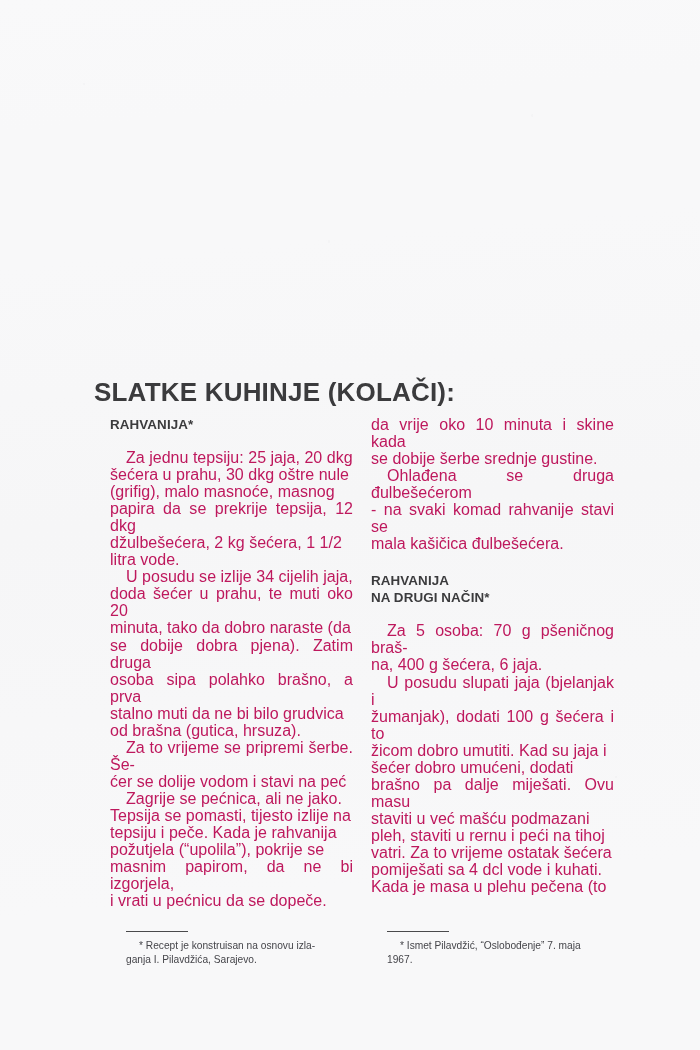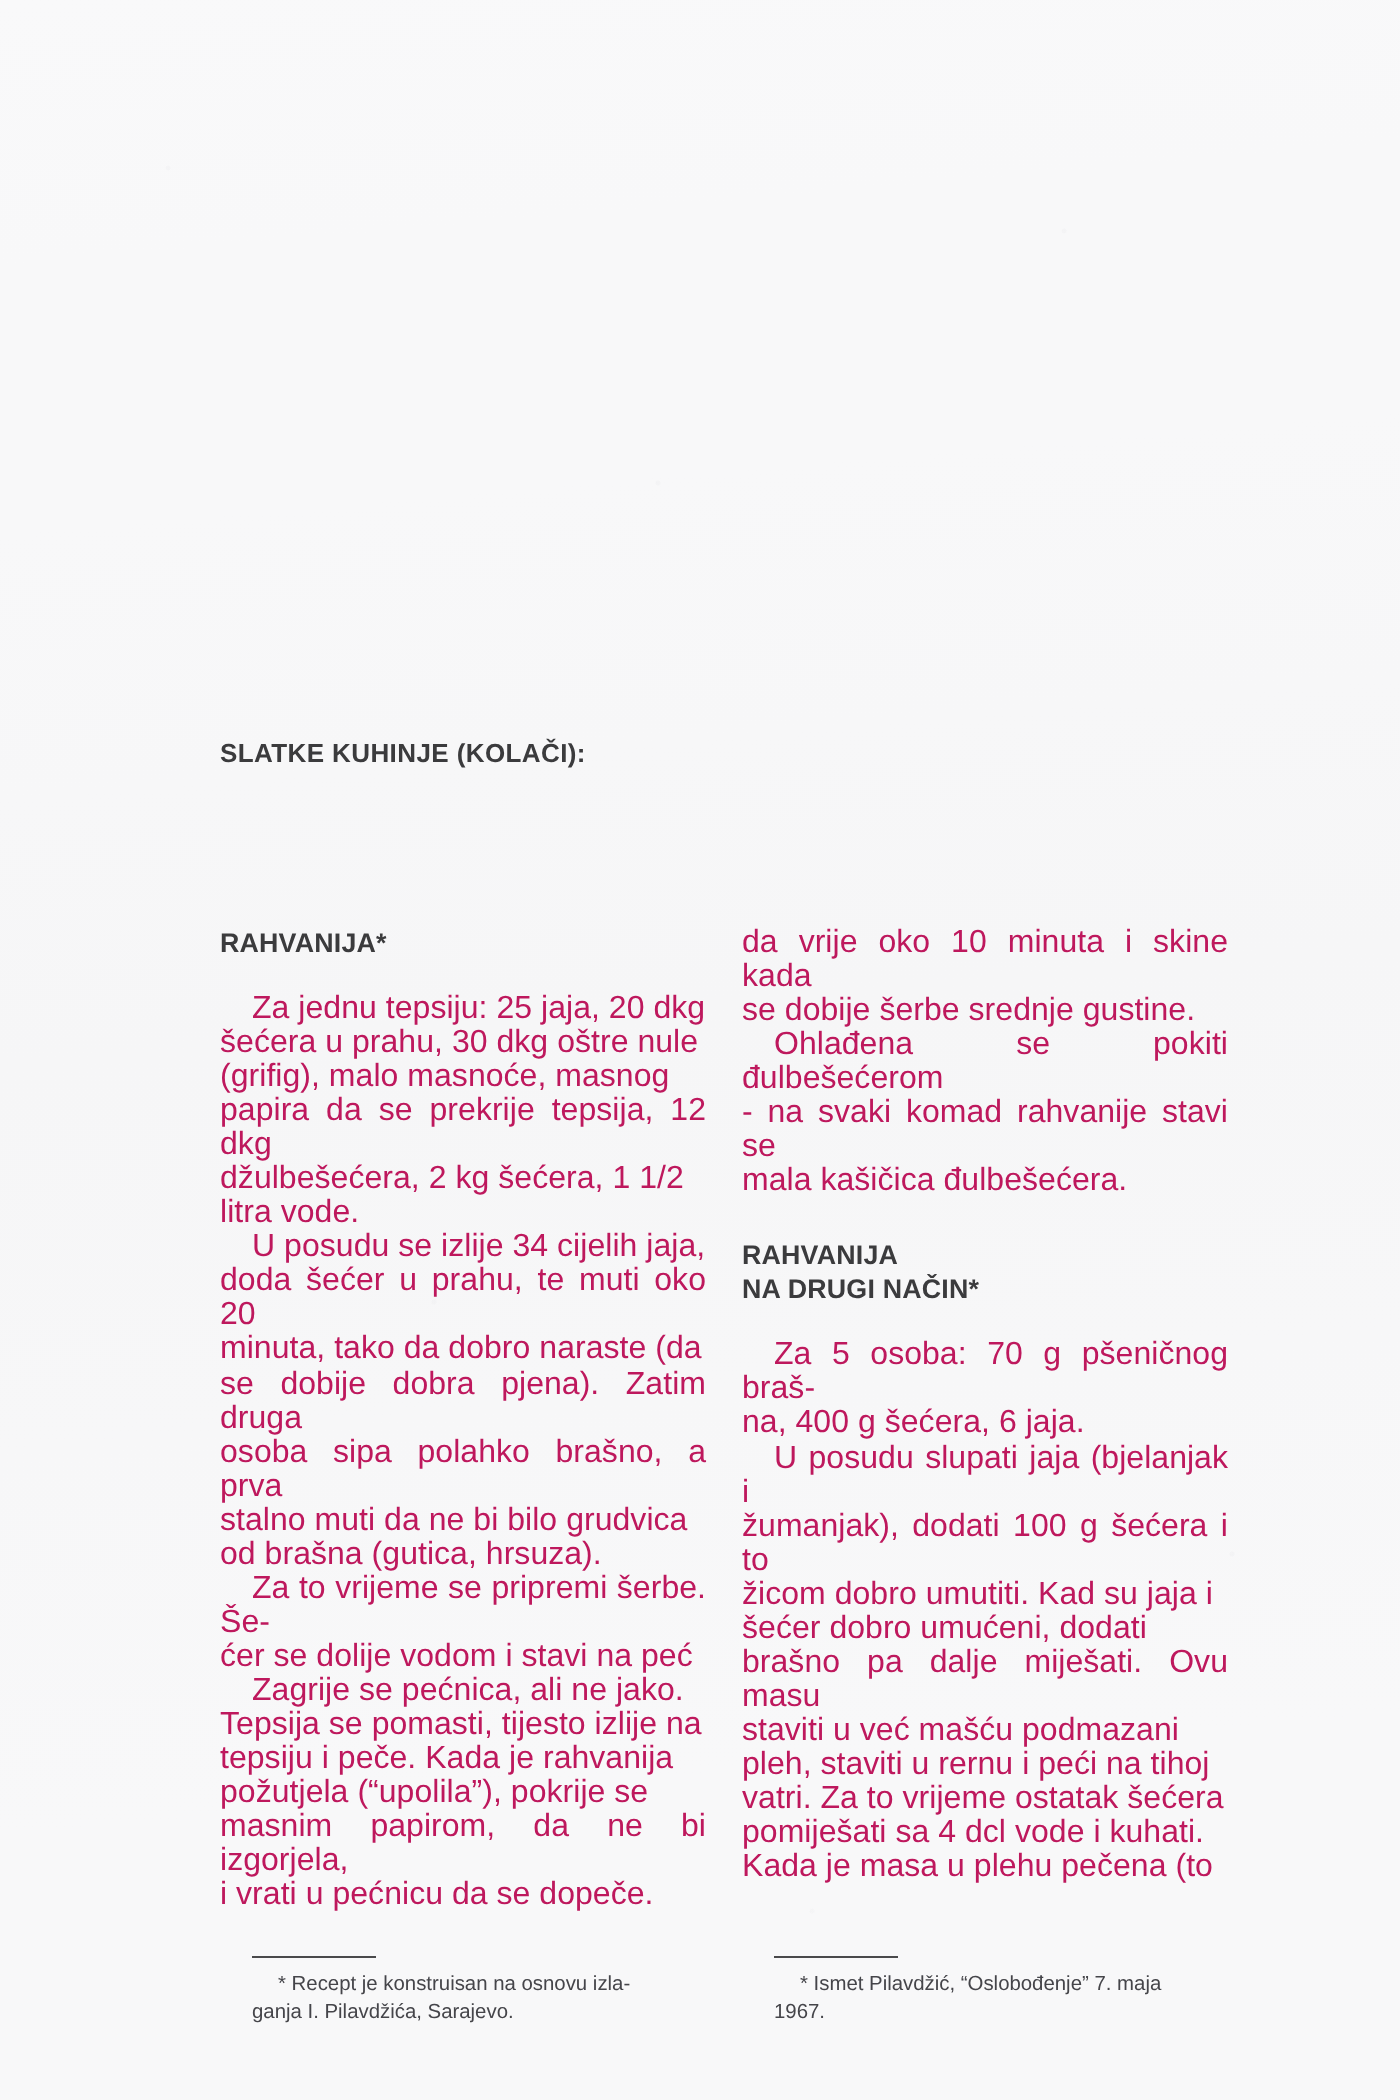--- a/index.html
+++ b/index.html
@@ -35,35 +35,34 @@
   }
 
   .page {
     position: absolute;
     inset: 0;
     z-index: 1;
   }
 
   .page-title {
     position: absolute;
-    left: 110px;
+    left: 94px;
     top: 360px;
-    font-size: 13px;
+    font-size: 26px;
     letter-spacing: 0.2px;
     color: #3b3b3d;
     white-space: nowrap;
   }
 
   .columns {
     position: absolute;
     left: 110px;
     top: 416px;
     width: 504px;
     height: 550px;
-    margin-top: 47px;
   }
 
   .col {
     position: absolute;
     top: 0;
     width: 243px;
     height: 100%;
   }
   .col-left  { left: 0; }
   .col-right { left: 261px; }
@@ -162,21 +161,21 @@
         <div class="footnote-rule"></div>
         <p class="footnote">* Recept je konstruisan na osnovu izla-
 ganja I. Pilavdžića, Sarajevo.</p>
       </div>
     </div>
 
     <div class="col col-right">
       <div class="col-body">
         <p class="para">da vrije oko 10 minuta i skine kada
 se dobije šerbe srednje gustine.</p>
-        <p class="para indent">Ohlađena se pokiti đulbešećerom
+        <p class="para indent">Ohlađena se druga đulbešećerom
 - na svaki komad rahvanije stavi se
 mala kašičica đulbešećera.</p>
 
         <h2 class="sec-head gap-above">RAHVANIJA
 NA DRUGI NAČIN*</h2>
 
         <p class="para indent">Za 5 osoba: 70 g pšeničnog braš-
 na, 400 g šećera, 6 jaja.</p>
         <p class="para indent">U posudu slupati jaja (bjelanjak i
 žumanjak), dodati 100 g šećera i to

